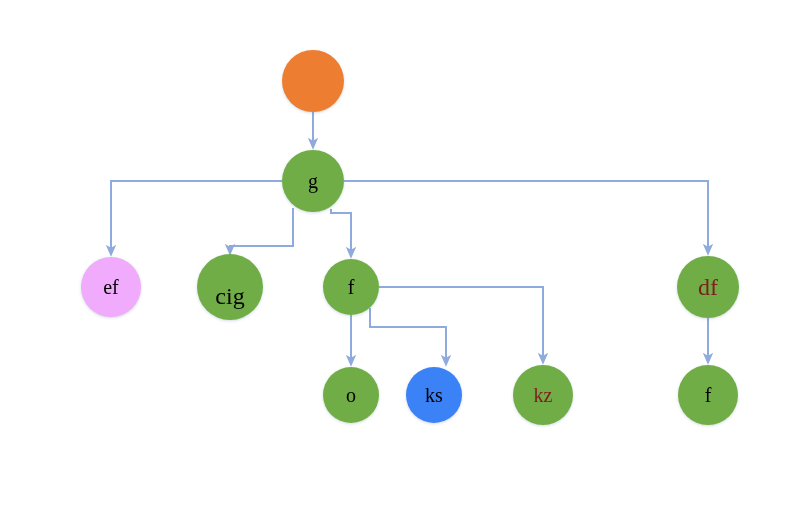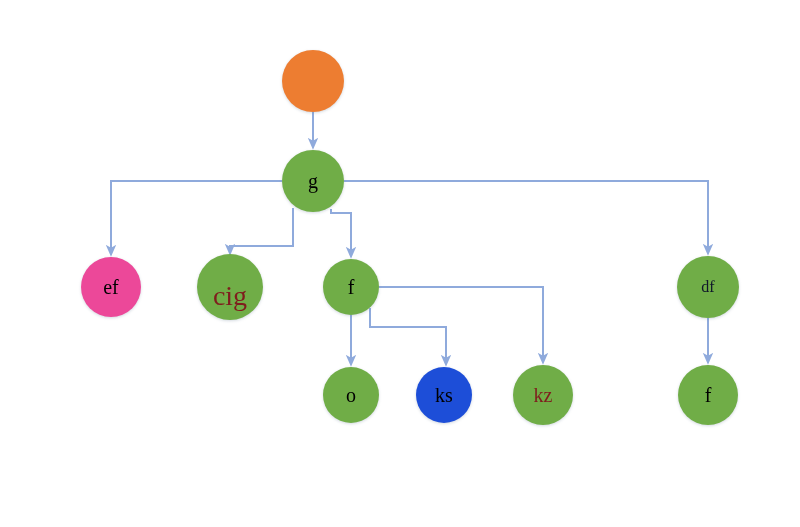--- a/index.html
+++ b/index.html
@@ -62,36 +62,36 @@
         <polyline points="708,318 708,359" fill="none" stroke="#8FAADC" stroke-width="2" stroke-linejoin="miter" marker-end="url(#arrowhead)"></polyline>
       </g>
   </svg>
   <div id="node-layer">
       <div class="node" style="left: 282px; top: 50px; width: 62px; height: 62px; background: rgb(237, 125, 49);">
         <span class="node-label" style="font-size: 20px; color: rgb(0, 0, 0);"></span>
       </div>
       <div class="node" style="left: 282px; top: 150px; width: 62px; height: 62px; background: rgb(112, 173, 71);">
         <span class="node-label" style="font-size: 20px; color: rgb(0, 0, 0);">g</span>
       </div>
-      <div class="node" style="left: 81px; top: 257px; width: 60px; height: 60px; background: #ec4899;">
+      <div class="node" style="left: 81px; top: 257px; width: 60px; height: 60px; background: #f0abfc;">
         <span class="node-label" style="font-size: 20px; color: rgb(0, 0, 0);">ef</span>
       </div>
       <div class="node" style="left: 197px; top: 254px; width: 66px; height: 66px; background: rgb(112, 173, 71);">
-        <span class="node-label" style="font-size: 28px; color: #7f1d1d; margin-top: 18px;">cig</span>
+        <span class="node-label" style="font-size: 24px; color: #000000; margin-top: 18px;">cig</span>
       </div>
       <div class="node" style="left: 323px; top: 259px; width: 56px; height: 56px; background: rgb(112, 173, 71);">
         <span class="node-label" style="font-size: 20px; color: rgb(0, 0, 0);">f</span>
       </div>
       <div class="node" style="left: 677px; top: 256px; width: 62px; height: 62px; background: rgb(112, 173, 71);">
-        <span class="node-label" style="font-size: 16px; color: #0f172a;">df</span>
+        <span class="node-label" style="font-size: 24px; color: #7f1d1d;">df</span>
       </div>
       <div class="node" style="left: 323px; top: 367px; width: 56px; height: 56px; background: rgb(112, 173, 71);">
         <span class="node-label" style="font-size: 20px; color: rgb(0, 0, 0);">o</span>
       </div>
-      <div class="node" style="left: 416px; top: 367px; width: 56px; height: 56px; background: #1d4ed8; text-align: center;">
+      <div class="node" style="left: 406px; top: 367px; width: 56px; height: 56px; background: #3b82f6; text-align: center;">
         <span class="node-label" style="font-size: 20px; color: rgb(0, 0, 0);">ks</span>
       </div>
       <div class="node" style="left: 513px; top: 365px; width: 60px; height: 60px; background: rgb(112, 173, 71);">
         <span class="node-label" style="font-size: 20px; color: #7f1d1d;">kz</span>
       </div>
       <div class="node" style="left: 678px; top: 365px; width: 60px; height: 60px; background: rgb(112, 173, 71);">
         <span class="node-label" style="font-size: 20px; color: rgb(0, 0, 0);">f</span>
       </div>
     </div>
 </div>

